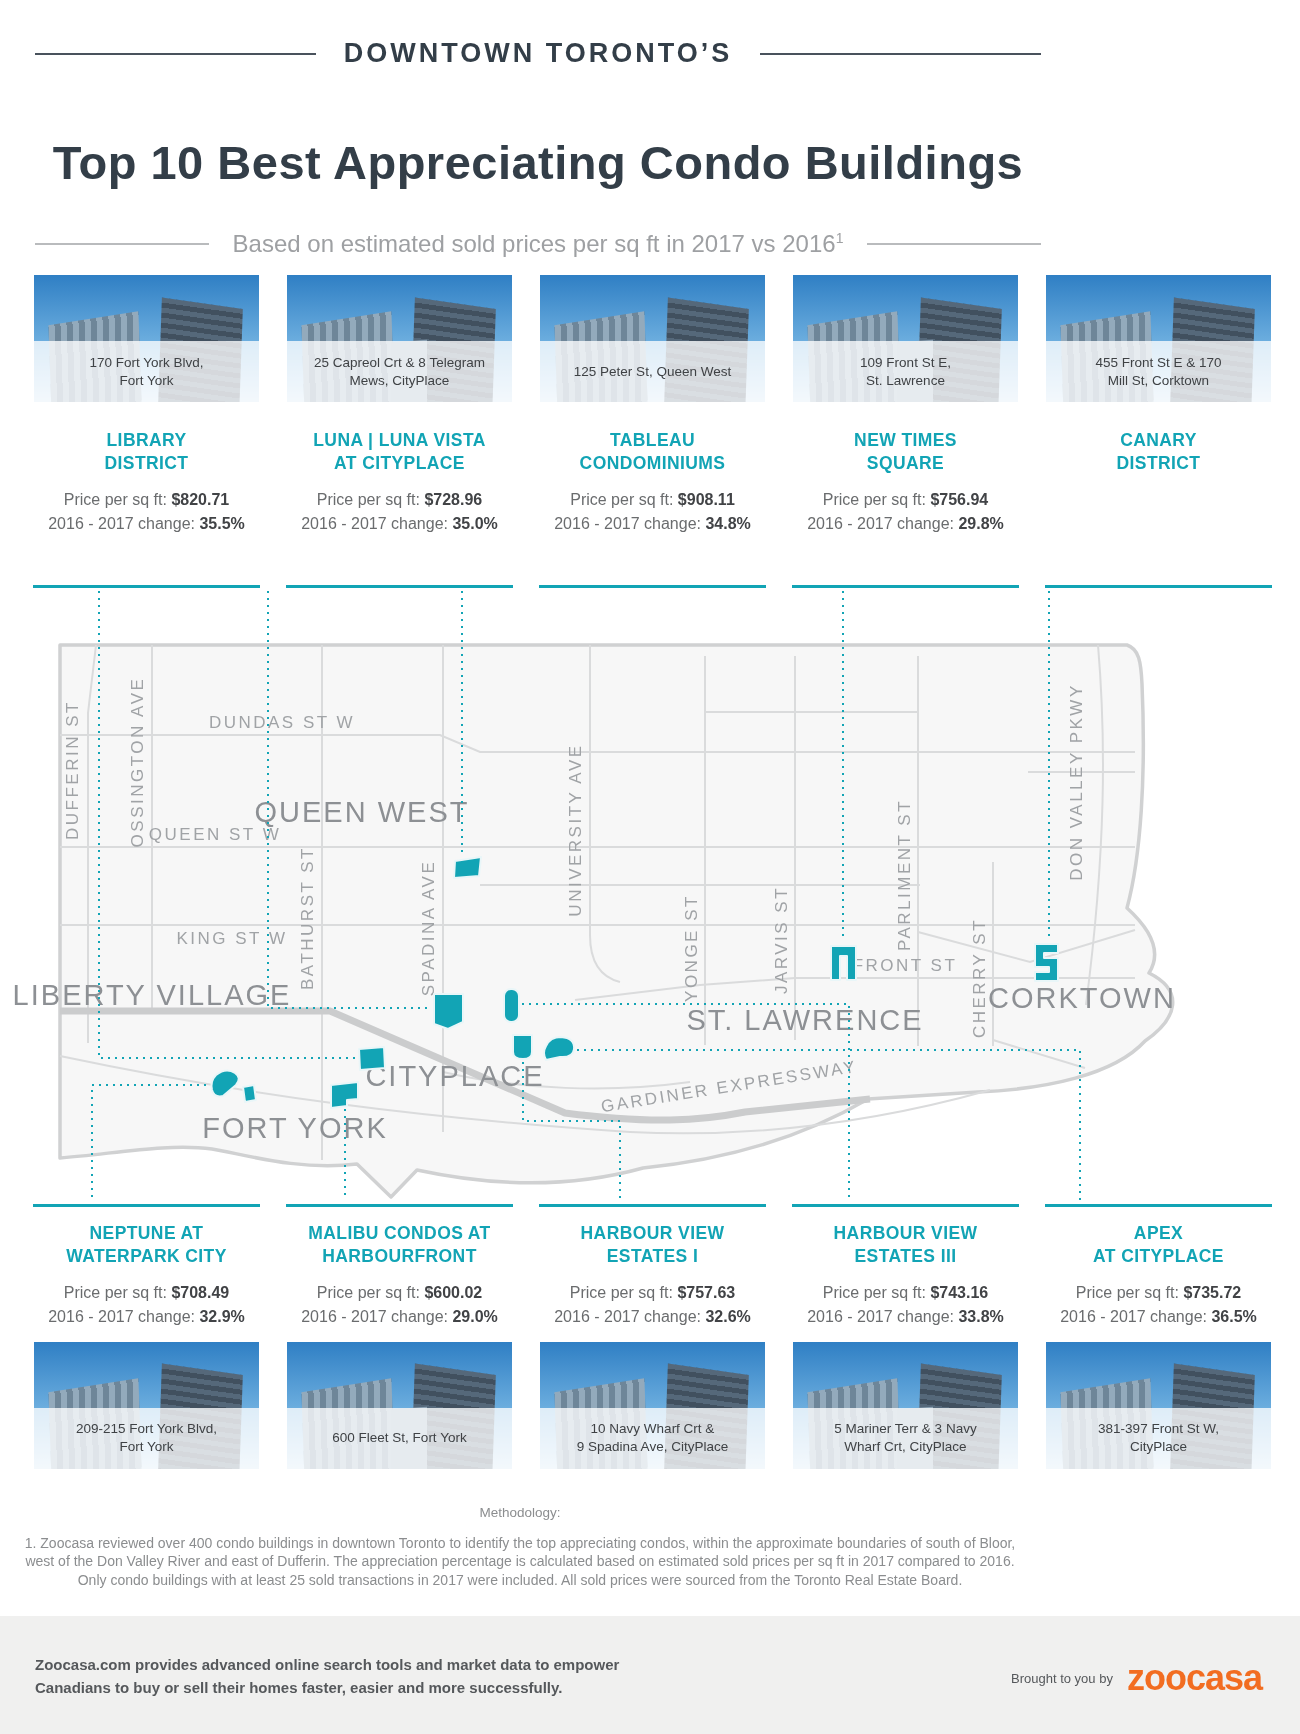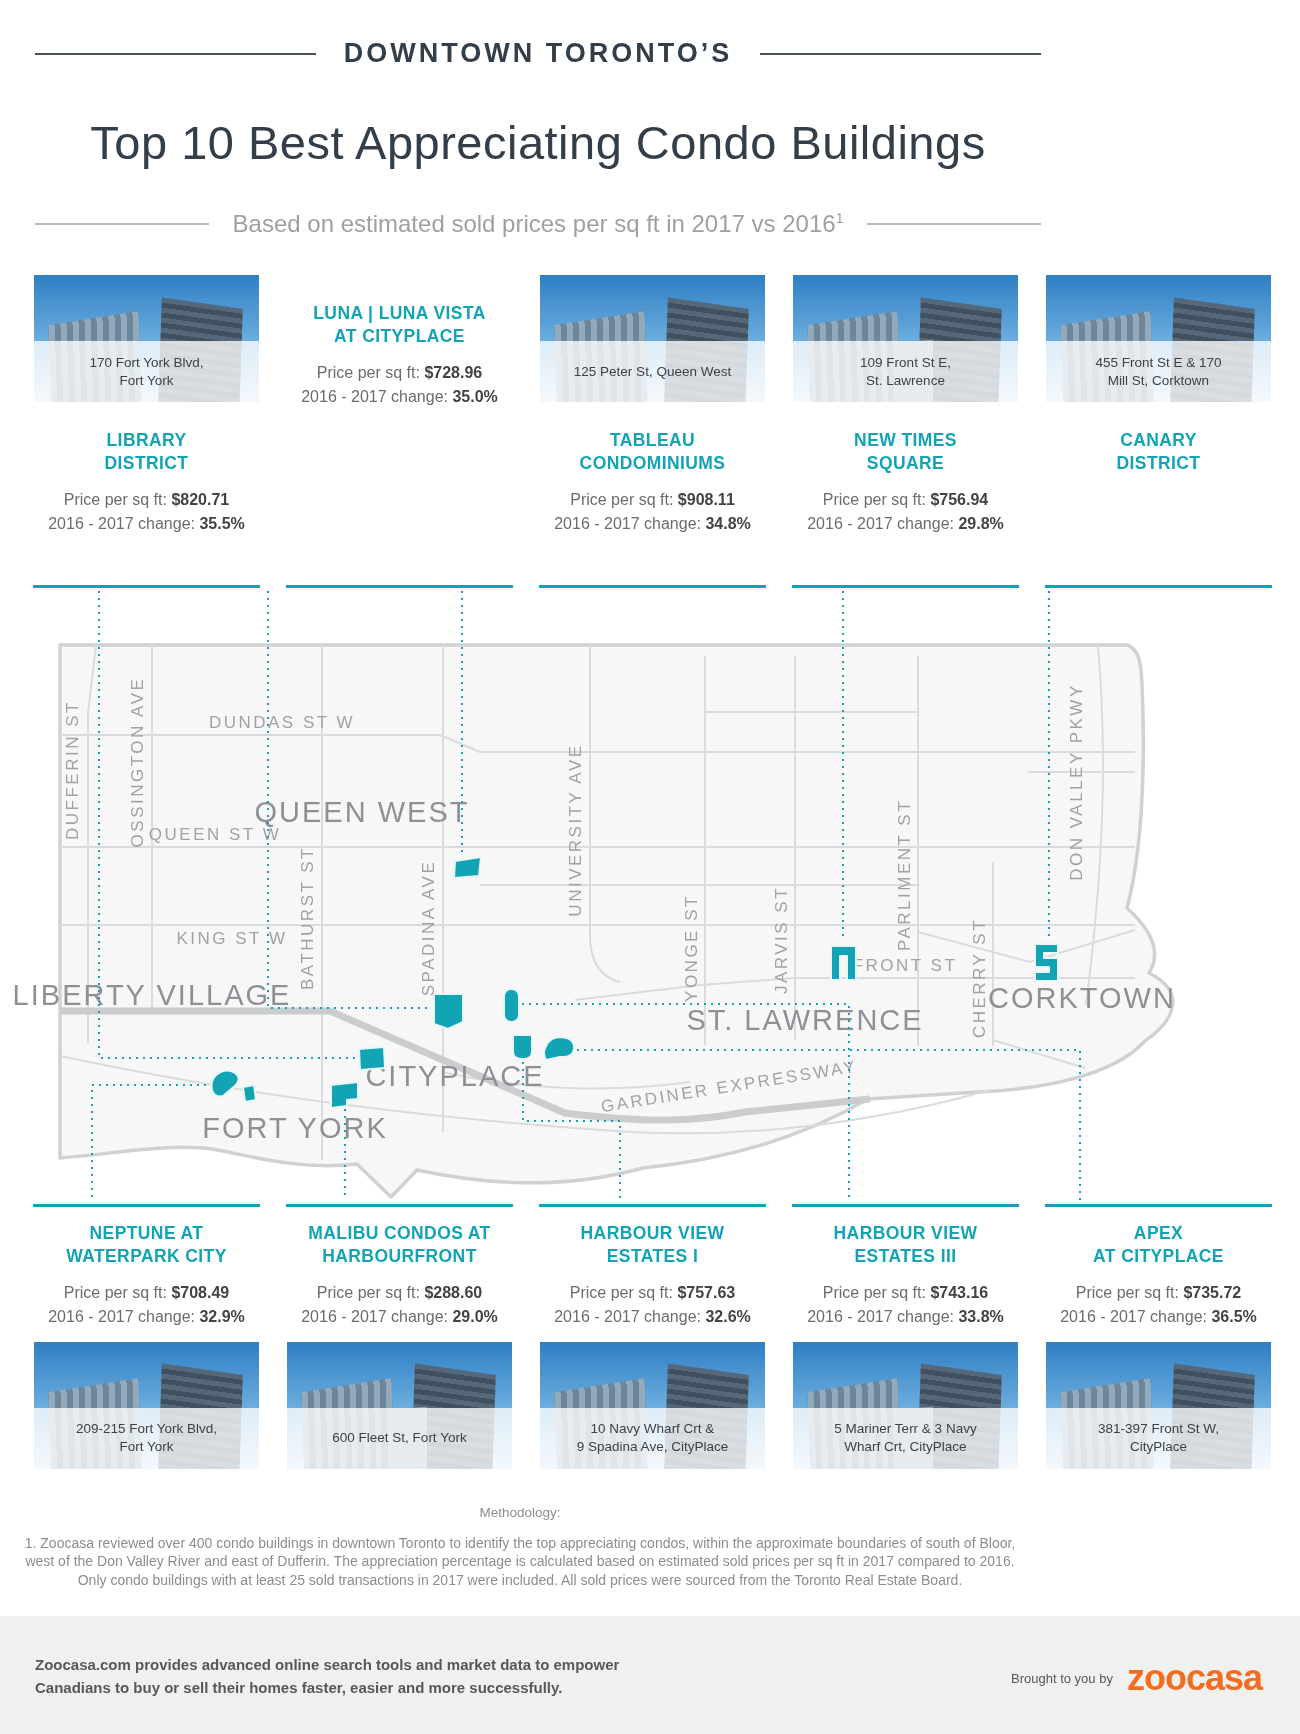--- a/index.html
+++ b/index.html
@@ -4,21 +4,21 @@
 <style>
   html,body{margin:0;padding:0;background:#ffffff;}
   .page{position:relative;width:1300px;height:1734px;background:#ffffff;overflow:hidden;
         font-family:"Liberation Sans",sans-serif;color:#333e48;}
   
   .header{position:absolute;left:0;top:38px;width:1076px;text-align:center;}
   .rule-row{display:flex;align-items:center;padding:0 35px;}
   .rule-row .hline{flex:1;height:2px;background:#49525c;}
   .rule-row.lite .hline{height:2px;background:#b9bbbd;}
   .kicker{font-size:27px;font-weight:bold;letter-spacing:3px;color:#333e48;margin:0 28px;white-space:nowrap;}
-  .title{font-size:47px;font-weight:normal;letter-spacing:.5px;color:#333e48;margin:46px 0 40px 0;}
+  .title{font-size:47px;font-weight:bold;letter-spacing:.5px;color:#333e48;margin:66px 0 40px 0;}
   .subtitle{font-size:24px;color:#9ea0a3;margin:0 24px;white-space:nowrap;}
   .subtitle sup{font-size:14px;}
   
   .cards{position:absolute;left:20px;width:1265px;display:flex;}
   .cards .col{width:253px;position:relative;text-align:center;}
   .cards.top{top:275px;height:313px;}
   .cards.bottom{top:1204px;height:256px;}
   .photo{position:relative;width:225px;height:127px;margin:0 auto;overflow:hidden;
          background:linear-gradient(180deg,#2f7fc4 0%,#6fb0e0 55%,#c9e0f2 100%);}
   .bld{position:absolute;}
@@ -92,20 +92,27 @@
       </div>
       <div class="bname">LIBRARY
 DISTRICT</div>
       <div class="stats">
         <span>Price per sq ft:</span> <b>$820.71</b><br>
         <span>2016 - 2017 change:</span> <b>35.5%</b>
       </div>
       <div class="teal-rule"></div>
     </div>
     <div class="col">
+      <div class="photo">
+        <div class="bld a"></div>
+          <div class="bld b"></div>
+          <div class="bld c"></div>
+        <div class="cap">25 Capreol Crt &amp; 8 Telegram
+Mews, CityPlace</div>
+      </div>
       <div class="bname">LUNA | LUNA VISTA
 AT CITYPLACE</div>
       <div class="stats">
         <span>Price per sq ft:</span> <b>$728.96</b><br>
         <span>2016 - 2017 change:</span> <b>35.0%</b>
       </div>
       <div class="teal-rule"></div>
     </div>
     <div class="col">
       <div class="photo">
@@ -253,21 +260,21 @@
           <div class="bld b"></div>
         <div class="cap">209-215 Fort York Blvd,
 Fort York</div>
       </div>
     </div>
     <div class="col">
       <div class="teal-rule-top"></div>
       <div class="bname">MALIBU CONDOS AT
 HARBOURFRONT</div>
       <div class="stats">
-        <span>Price per sq ft:</span> <b>$288.60</b><br>
+        <span>Price per sq ft:</span> <b>$600.02</b><br>
         <span>2016 - 2017 change:</span> <b>29.0%</b>
       </div>
       <div class="photo">
         <div class="bld a"></div>
           <div class="bld b"></div>
           <div class="bld c"></div>
         <div class="cap">600 Fleet St, Fort York</div>
       </div>
     </div>
     <div class="col">

